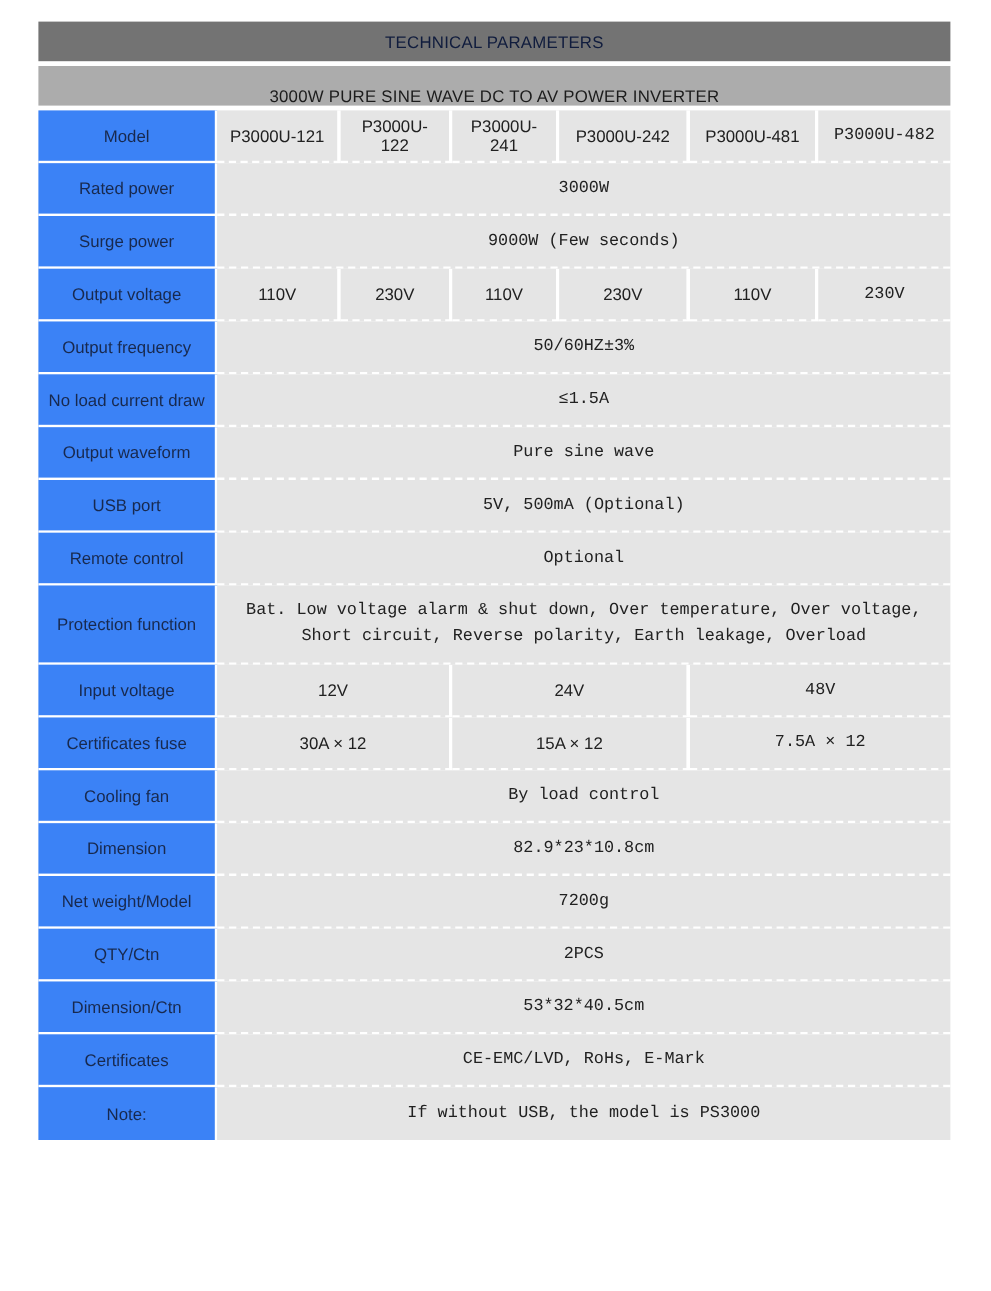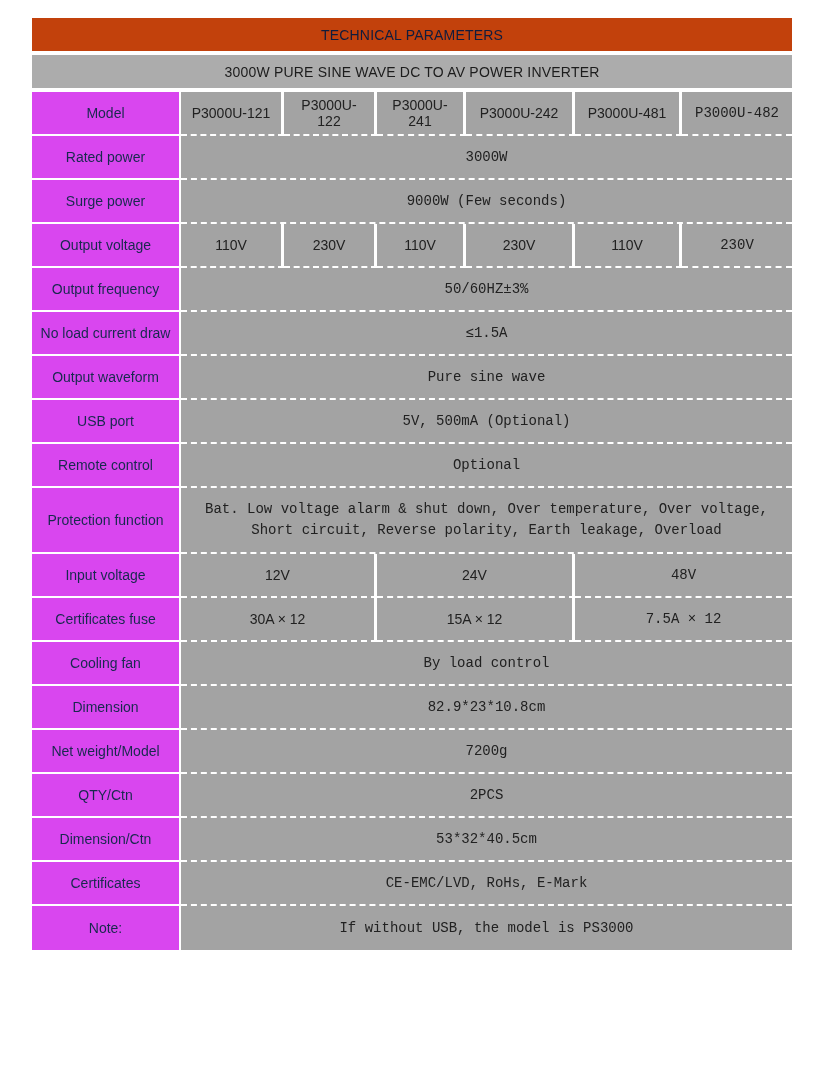--- a/index.html
+++ b/index.html
@@ -15,35 +15,35 @@
     overflow:hidden;
   }
   .wrap {
     position:absolute;
     left:32px;
     top:18px;
     width:760px;
   }
   .hdr {
     height:33px;
-    background:#c2410c;
+    background:#737373;
     color:#101c3d;
     display:flex;
     align-items:center;
     justify-content:center;
     font-size:14px;
     letter-spacing:0.2px;
     margin-bottom:4px;
   }
   .subhdr {
     height:33px;
     background:#acacac;
     color:#1c1c1c;
     display:flex;
-    align-items:center;
+    align-items:flex-end;
     justify-content:center;
     font-size:14px;
     letter-spacing:0.2px;
     margin-bottom:4px;
   }
   table.spec {
     width:760px;
     border-collapse:separate;
     border-spacing:0;
     table-layout:fixed;
@@ -51,27 +51,27 @@
   table.spec th, table.spec td {
     box-sizing:border-box;
     padding:2px 6px;
     font-size:14px;
     font-weight:normal;
     text-align:center;
     vertical-align:middle;
     height:44px;
   }
   table.spec th.rowlabel {
-    background:#d946ef;
+    background:#3b82f6;
     color:#18294e;
     border-bottom:2px solid #ffffff;
     border-right:2px solid #ffffff;
   }
   table.spec td.val {
-    background:#a3a3a3;
+    background:#e5e5e5;
     color:#212121;
     border-bottom:2px dashed #ffffff;
     border-right:3px solid #ffffff;
   }
   table.spec td.val:last-child { border-right:none;font-family:Liberation Mono, monospace; }
   tr.tall th.rowlabel, tr.tall td.val { height:66px; }
   tr.tall td.val { line-height:21px; padding:2px 10px; }
   tr:last-child th.rowlabel, tr:last-child td.val { border-bottom:none;text-align:center; }
 </style>
 </head>

